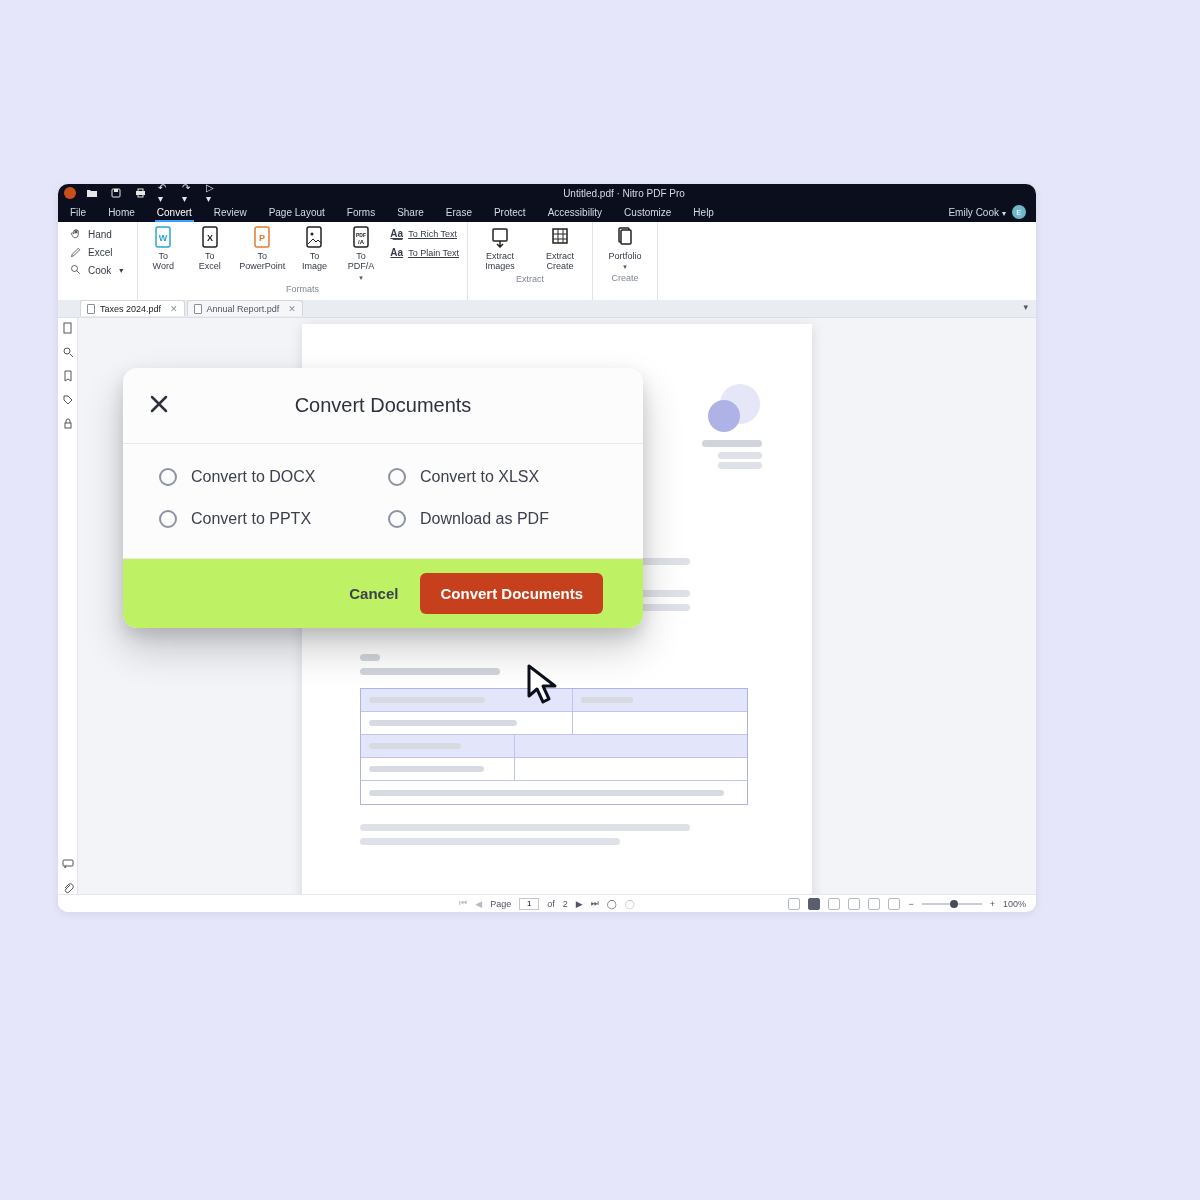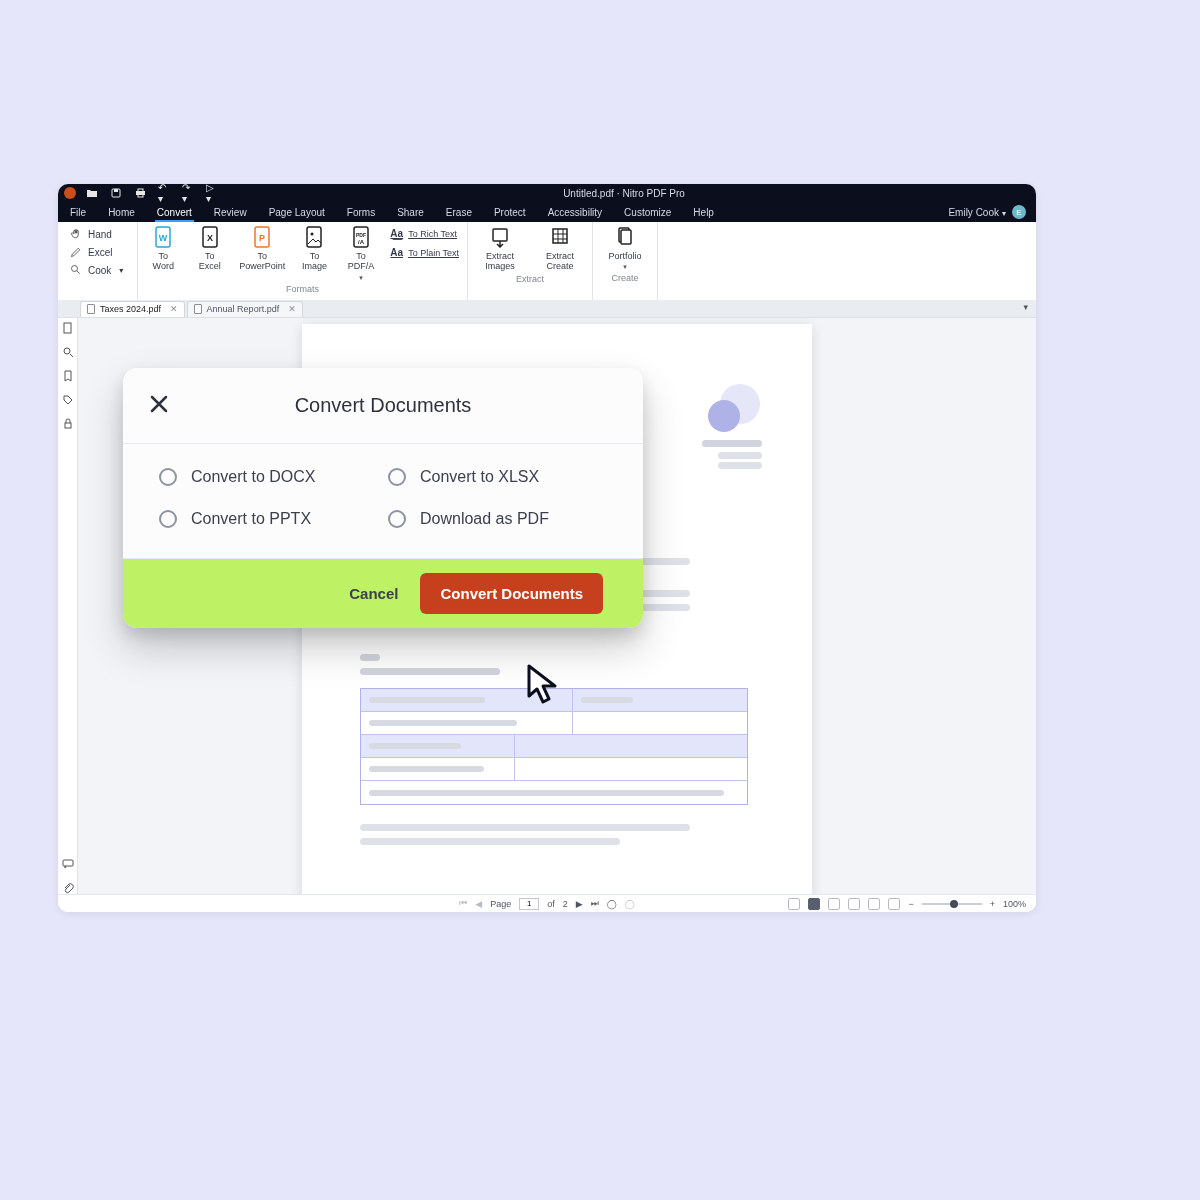--- a/index.html
+++ b/index.html
@@ -71,21 +71,21 @@
   .rtool .ricon { width:18px; height:22px; margin-bottom:3px; }
   .rtool .rlabel { text-align:center; }
   .rtool-drop::after { content:"▾"; font-size:7px; color:#555; display:block; margin-top:2px;}
   .text-tools { display:flex; flex-direction:column; gap:8px; align-items:flex-start; font-size:9px; color:#363b4a; padding-top:2px;}
   .text-tools .trow { display:flex; align-items:center; gap:5px; cursor:pointer; white-space:nowrap;text-decoration:underline;}
   .glabel { font-size:9px; color:#7f8694; margin-top:2px; }
   
   .tabstrip {
     height: 18px; background:#e9ecf0;
     border-bottom:1px solid #dcdfe5;
-    display:flex; align-items:center;
+    display:flex; align-items:flex-start;
     padding-left: 22px;
     position:relative;
   }
   .doctab {
     height:16px; display:flex; align-items:center;
     font-size:9px; padding: 0 6px; gap:5px;
     background:#f4f6f8; border:1px solid #d2d6dd; border-bottom:none;
     border-radius:3px 3px 0 0;
     margin-right:2px;
     color:#505564;

